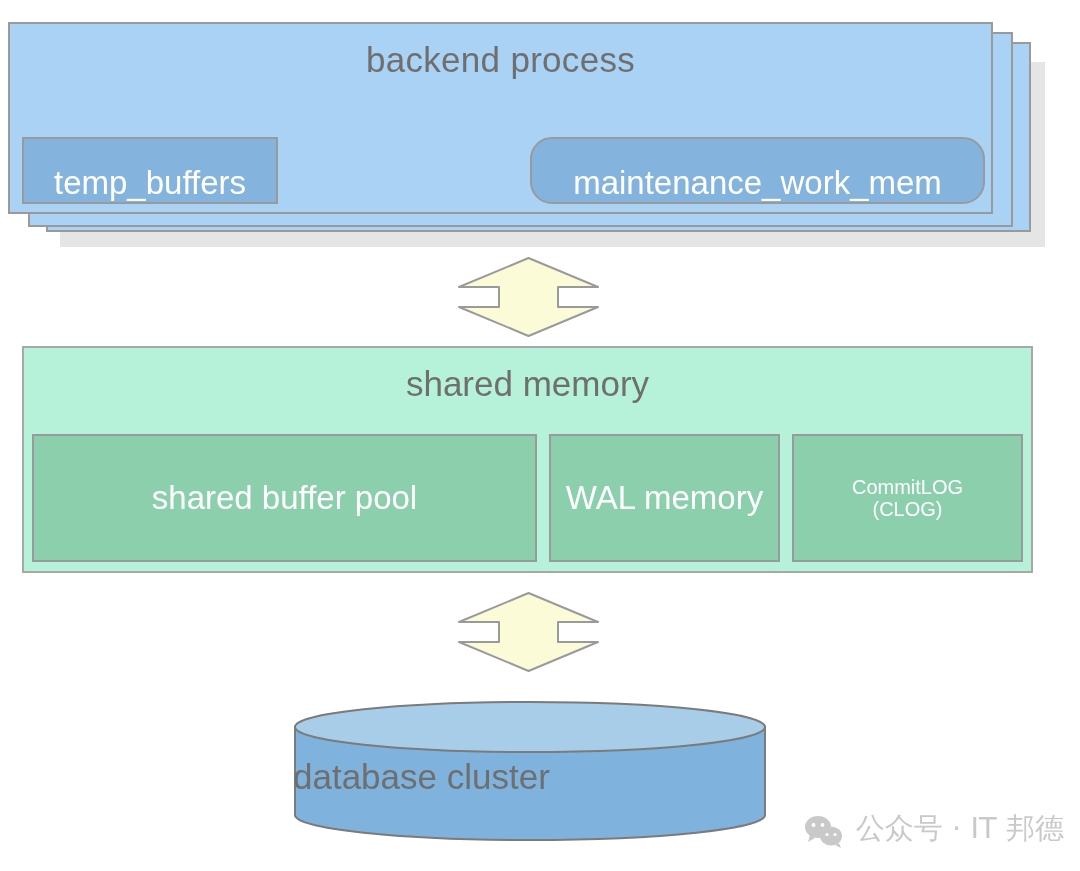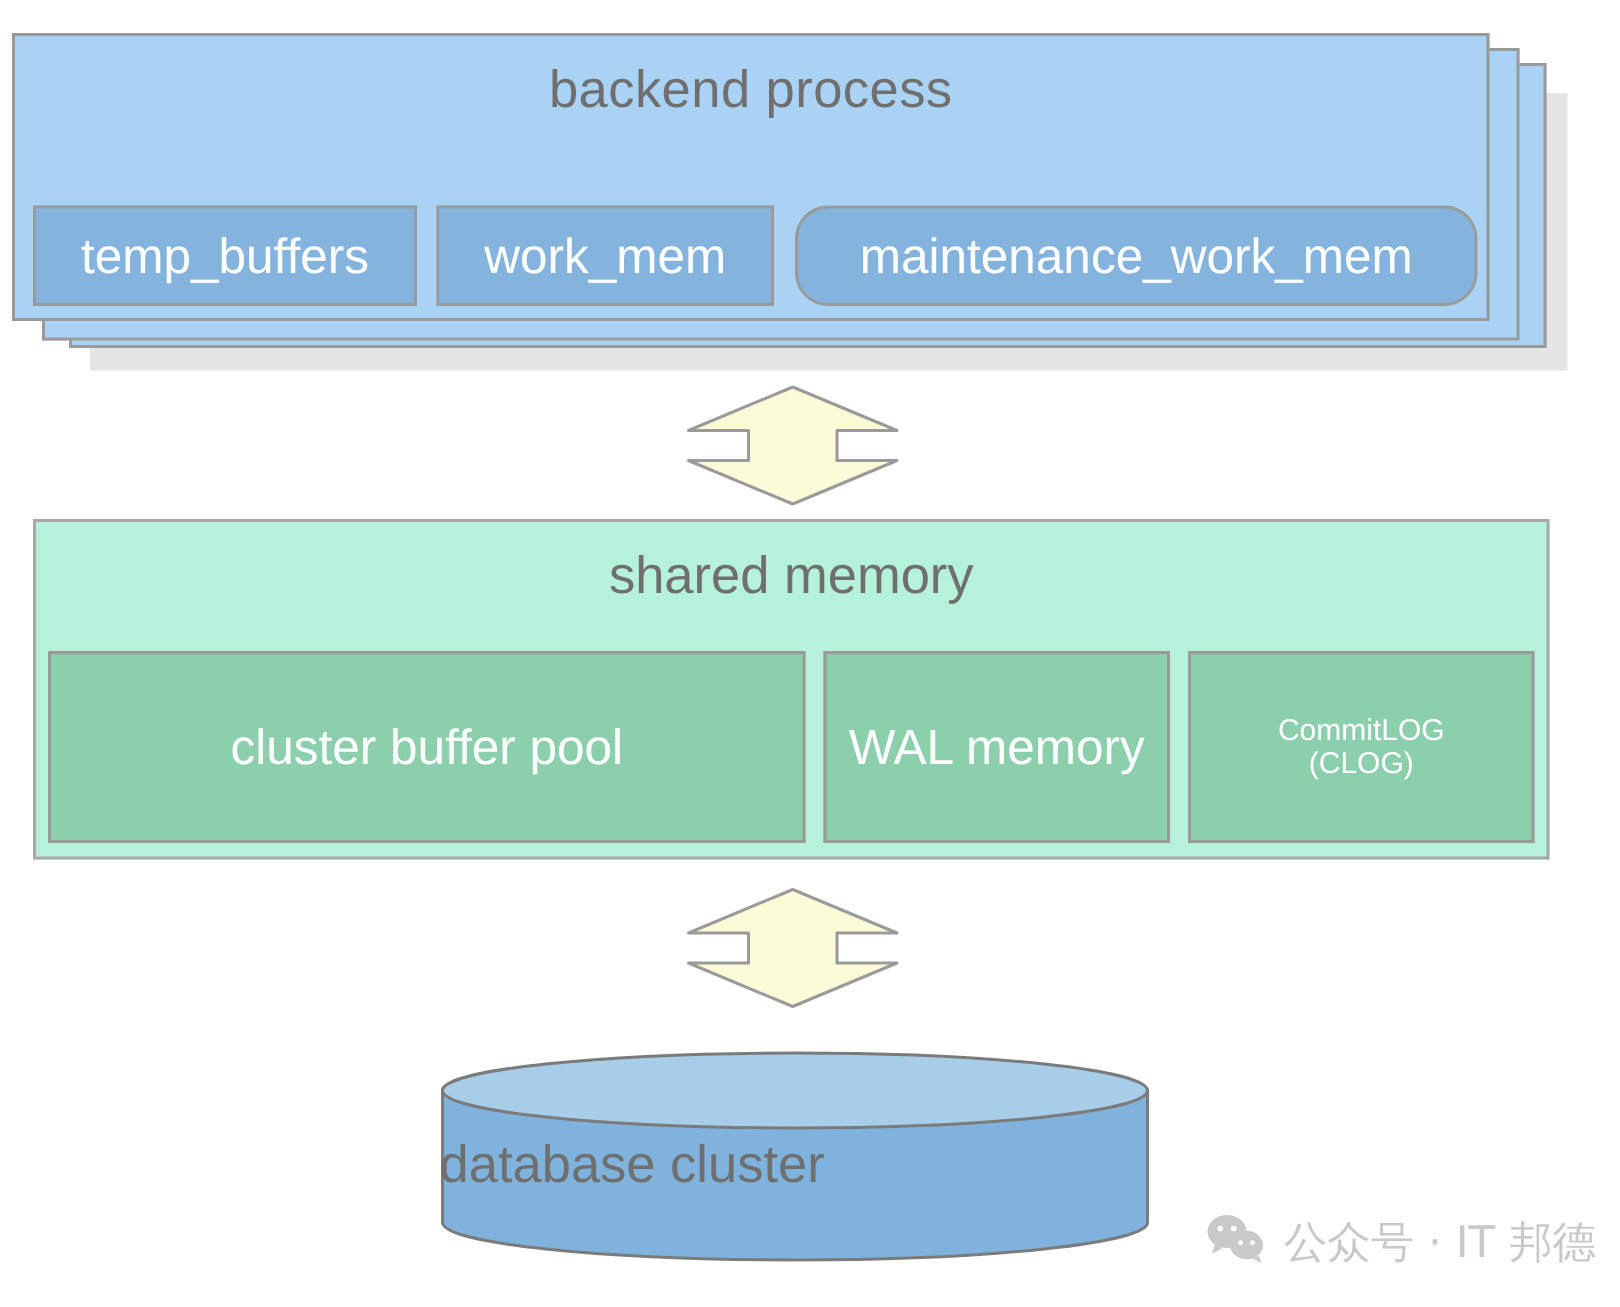--- a/index.html
+++ b/index.html
@@ -60,21 +60,21 @@
     letter-spacing: 0.3px;
   }
   .mem-box {
     position: absolute;
     top: 113px;
     height: 67px;
     background: #84b4dd;
     border: 2px solid #9a9a9a;
     box-sizing: border-box;
     display: flex;
-    align-items: center;
+    align-items: flex-end;
     justify-content: center;
     color: #ffffff;
     font-size: 33px;
     white-space: nowrap;
   }
   .mem-box.temp    { left: 12px;  width: 256px; }
   .mem-box.work    { left: 281px; width: 225px; }
   .mem-box.maint   { left: 520px; width: 455px; border-radius: 22px; }
 
   
@@ -144,21 +144,21 @@
     color: #6f6f6f;
     pointer-events: none;
   }
 
   
   .watermark {
     position: absolute;
     right: 16px;
     bottom: 22px;
     display: flex;
-    align-items: flex-start;
+    align-items: flex-end;
     gap: 12px;
     color: #c9c9c9;
     font-size: 29px;
     font-family: "DejaVu Sans", sans-serif;
     white-space: nowrap;
     margin-top: 28px;
   }
   .wm-icon { display: block; }
 </style>
 </head>
@@ -170,38 +170,35 @@
   <div class="stack-layer l3"></div>
   <div class="stack-layer l2"></div>
 
   <div class="backend-box">
     <div class="backend-title">backend process</div>
 
     <div class="mem-box temp">
       <span>temp_buffers</span>
     </div>
 
-    <div class="mem-box work">
-      <span>work_mem</span>
-    </div>
 
     <div class="mem-box maint">
       <span>maintenance_work_mem</span>
     </div>
   </div>
 
   <svg class="dbl-arrow top" viewBox="0 0 143 80">
     <polygon points="71.5,1 141,30 101,30 101,50 141,50 71.5,79 2,50 42,50 42,30 2,30" fill="#fbfbd8" stroke="#9a9a9a" stroke-width="2" stroke-linejoin="round"></polygon>
   </svg>
 
   <div class="shared-box">
     <div class="shared-title">shared memory</div>
 
     <div class="sm-box pool">
-      <span>cluster buffer pool</span>
+      <span>shared buffer pool</span>
     </div>
 
     <div class="sm-box wal">
       <span>WAL memory</span>
     </div>
 
     <div class="sm-box clog">
       <span>CommitLOG</span>
       <span>(CLOG)</span>
     </div>

